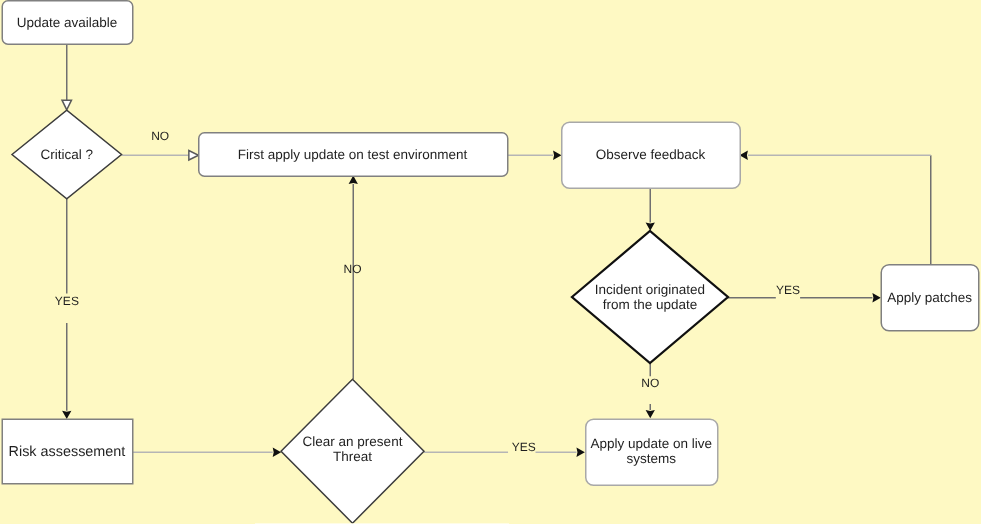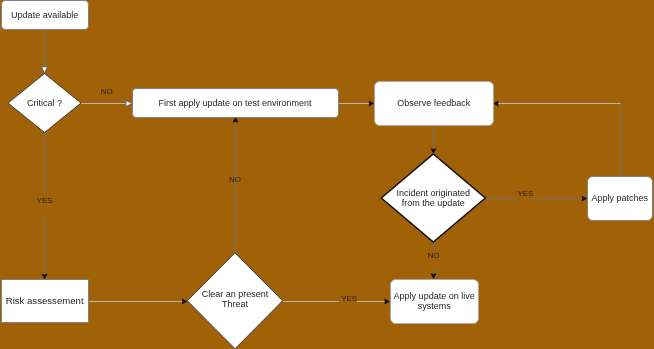--- a/index.html
+++ b/index.html
@@ -1,17 +1,17 @@
 <!DOCTYPE html>
 <html><head>
 <meta charset="utf-8">
 <title>Flowchart</title>
 <style>
   html,body{margin:0;padding:0;background:#ffffff;}
-  #canvas{position:relative;width:654px;height:349px;background:#a16207;overflow:hidden;
+  #canvas{position:relative;width:654px;height:349px;background:#fef9c3;overflow:hidden;
           font-family:"Liberation Sans",sans-serif;}
   svg{position:absolute;left:0;top:0;}
   .nodetext{font-family:"Liberation Sans",sans-serif;font-size:9px;fill:#1f1f1f;text-anchor:middle;}
   .edgelabel{font-family:"Liberation Sans",sans-serif;font-size:8px;fill:#1f1f1f;text-anchor:middle;}
 </style>
 </head>
 <body>
 
 <div id="canvas">
   <svg id="diagram" width="654" height="349" viewBox="0 0 654 349">

